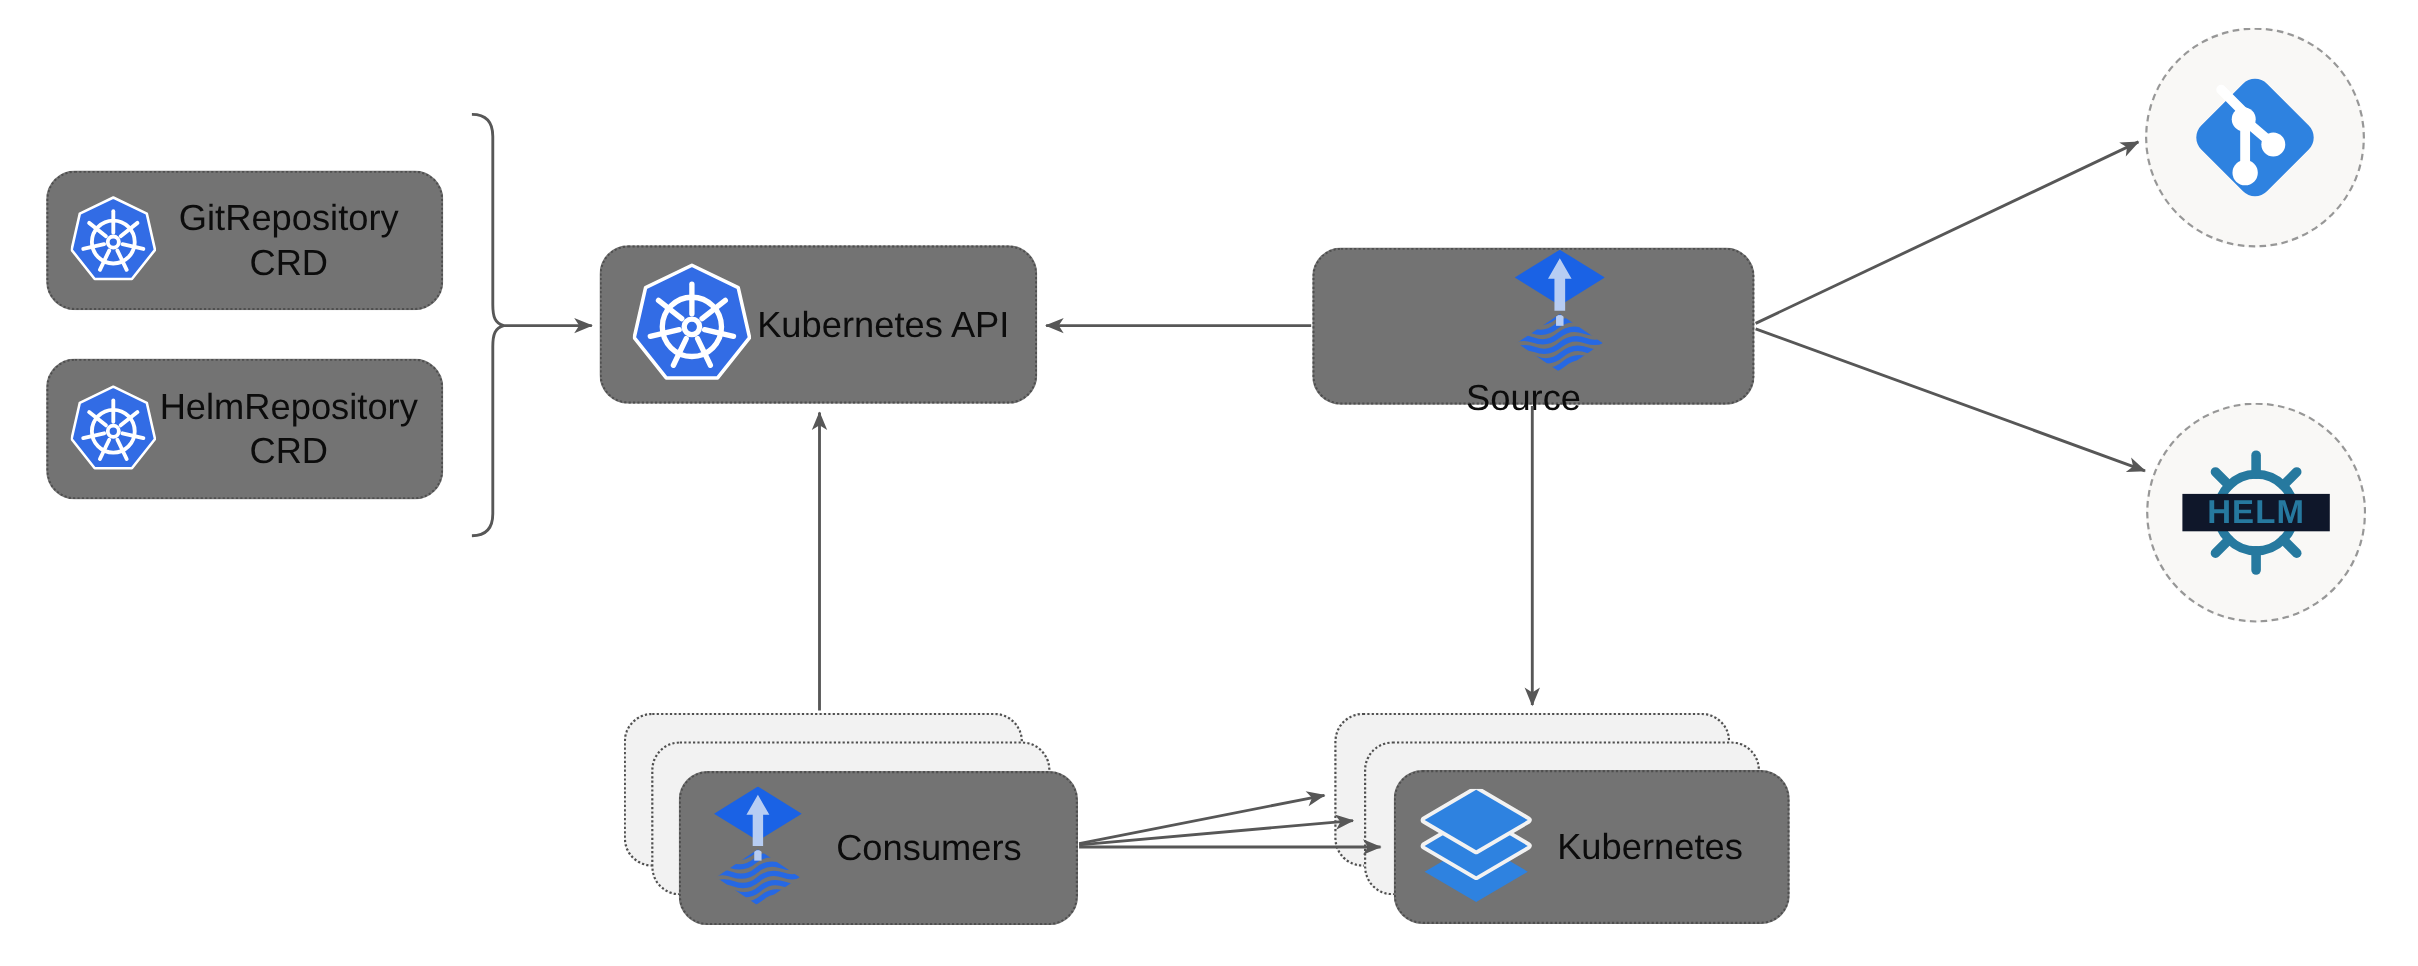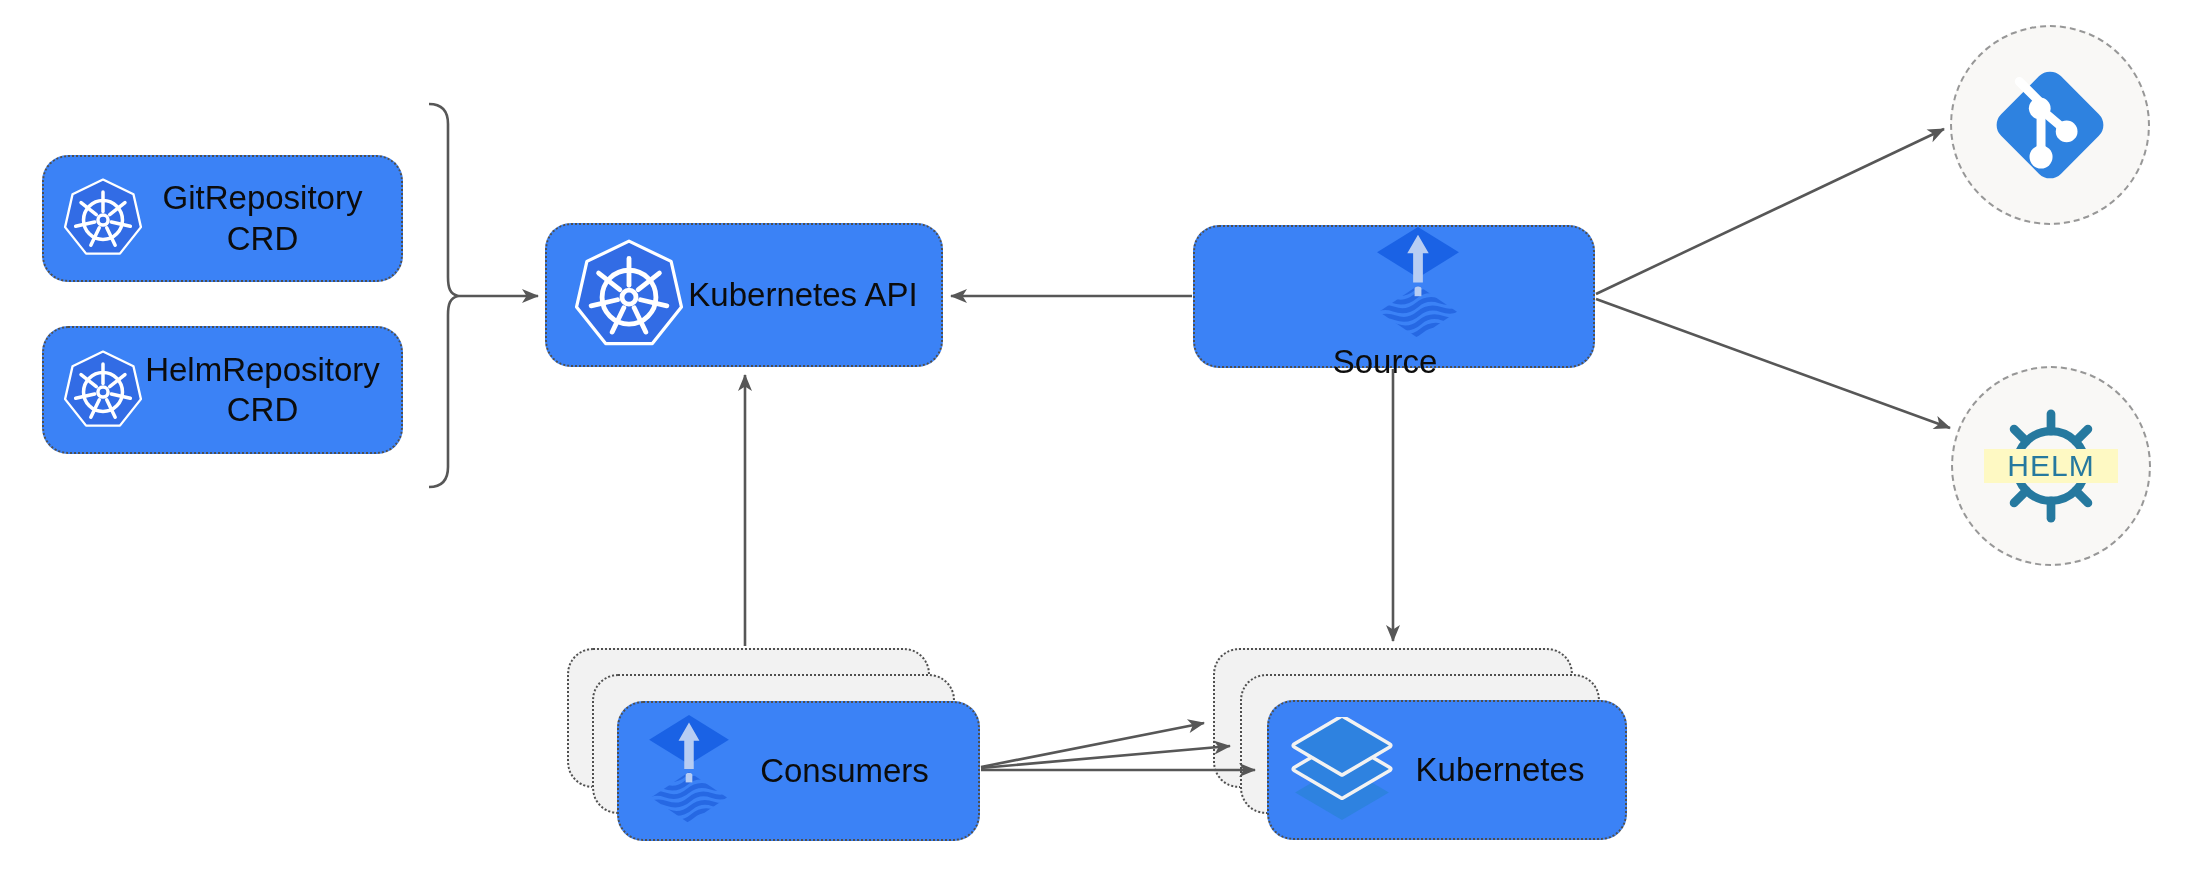--- a/index.html
+++ b/index.html
@@ -6,21 +6,21 @@
   .canvas{
     position:relative;
     width:2198px;height:878px;
     background:#ffffff;
     font-family:"Liberation Sans", sans-serif;
     overflow:hidden;
   }
   .edges{position:absolute;left:0;top:0;pointer-events:none;z-index:5;}
   .node{
     position:absolute;
-    background:#3b82f6;
+    background:#737373;
     border:2.5px dotted #4f4f4f;
     border-radius:26px;
     display:flex;
     align-items:center;
     box-sizing:border-box;
     z-index:2;
   }
   .node .label{
     flex:1;
     text-align:center;
@@ -45,23 +45,23 @@
     border:2.5px dashed #979797;
     box-sizing:border-box;
     display:flex;align-items:center;justify-content:center;
     z-index:2;
   }
   .helm-band{
     position:absolute;
     left:50%;top:50%;
     width:134px;height:34px;
     transform:translate(-50%,-50%);
-    background:#fef9c3;
+    background:#0f172a;
     display:flex;align-items:center;justify-content:center;
-    font-size:30px;font-weight:normal;letter-spacing:1px;
+    font-size:30px;font-weight:bold;letter-spacing:1px;
     color:#26799f;
     z-index:3;
   }
   .icon{flex:0 0 auto;display:block;}
 </style>
 </head>
 <body>
 
 <svg width="0" height="0" style="position:absolute" aria-hidden="true">
   <defs>

